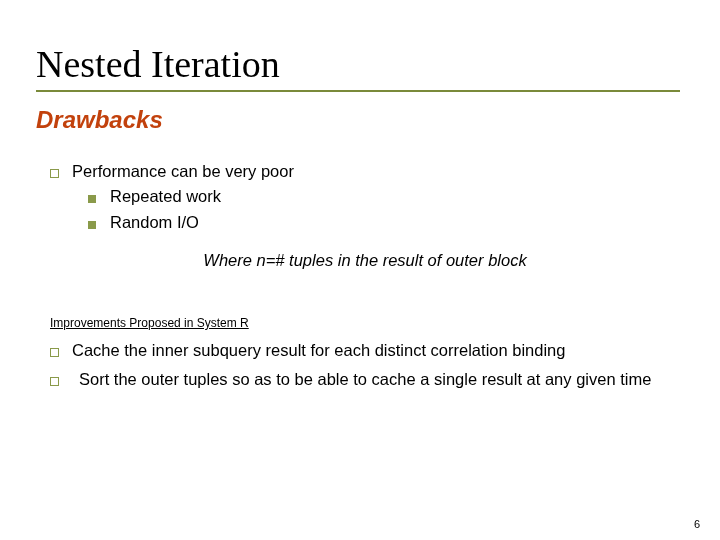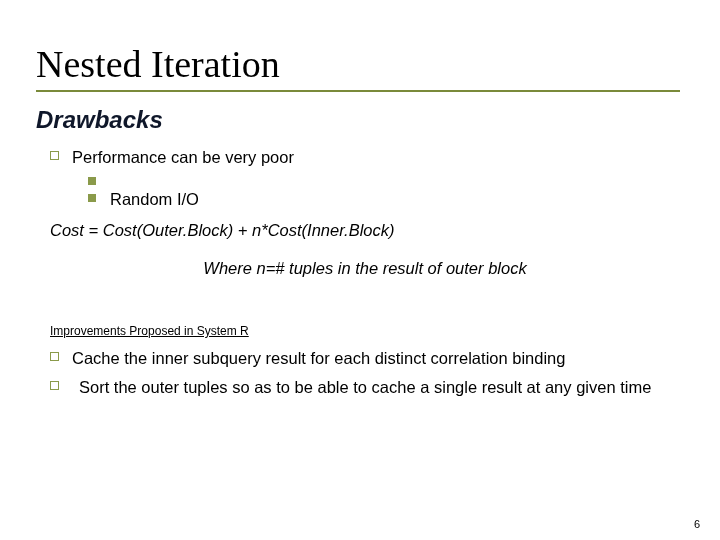--- a/index.html
+++ b/index.html
@@ -29,30 +29,30 @@
   .title-rule {
     border: none;
     border-top: 2px solid #7a8a3a;
     margin: 0 0 14px 0;
   }
   .subhead {
     font-family: Verdana, Geneva, sans-serif;
     font-style: italic;
     font-weight: bold;
     font-size: 24px;
-    color: #0f172a;
-    margin: 0 0 12px 0;
+    color: #c2410c;
+    margin: 0 0 26px 0;
   }
   .content {
     font-size: 16.5px;
     line-height: 1.35;
   }
   .row {
     display: flex;
-    align-items: flex-start;
+    align-items: center;
     margin: 0 0 3px 0;
   }
   .ind1 { padding-left: 14px; }
   .ind2 { padding-left: 52px; }
   .bul-col {
     width: 22px;
     flex: 0 0 22px;
     display: flex;
     justify-content: flex-start;
     padding-top: 5px;
@@ -112,30 +112,30 @@
       <span class="bul-col">
           <span class="sq-open"></span>
         </span>
       <span class="txt">Performance can be very poor</span>
     </div>
 
     <div class="row ind2">
       <span class="bul-col">
           <span class="sq-solid"></span>
         </span>
+      <span class="txt">Repeated work</span>
     </div>
 
     <div class="row ind2">
       <span class="bul-col">
           <span class="sq-solid"></span>
         </span>
       <span class="txt">Random I/O</span>
     </div>
 
-    <div class="formula">Cost = Cost(Outer.Block) + n*Cost(Inner.Block)</div>
     <div class="note">Where n=# tuples in the result of outer block</div>
 
     <div class="spacer"></div>
 
     <div class="section-head">Improvements Proposed in System R</div>
 
     <div class="row ind1">
       <span class="bul-col">
           <span class="sq-open"></span>
         </span>

